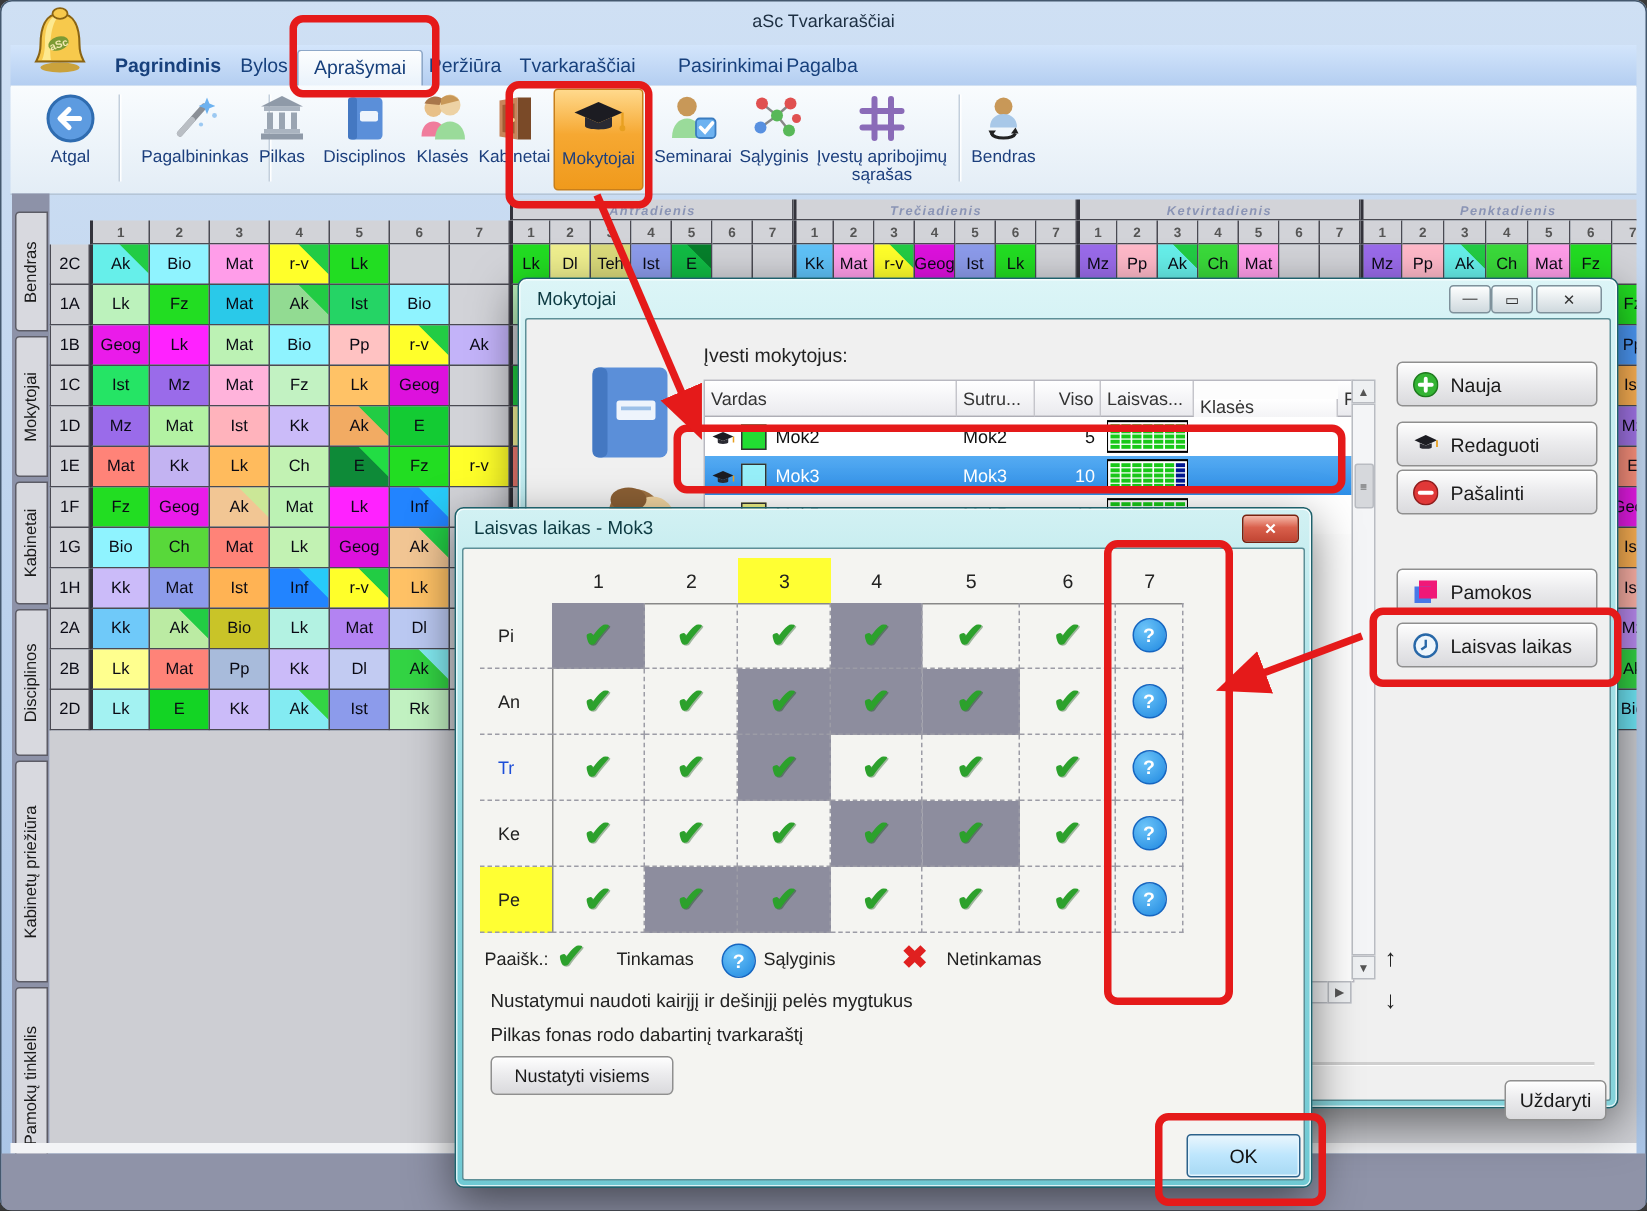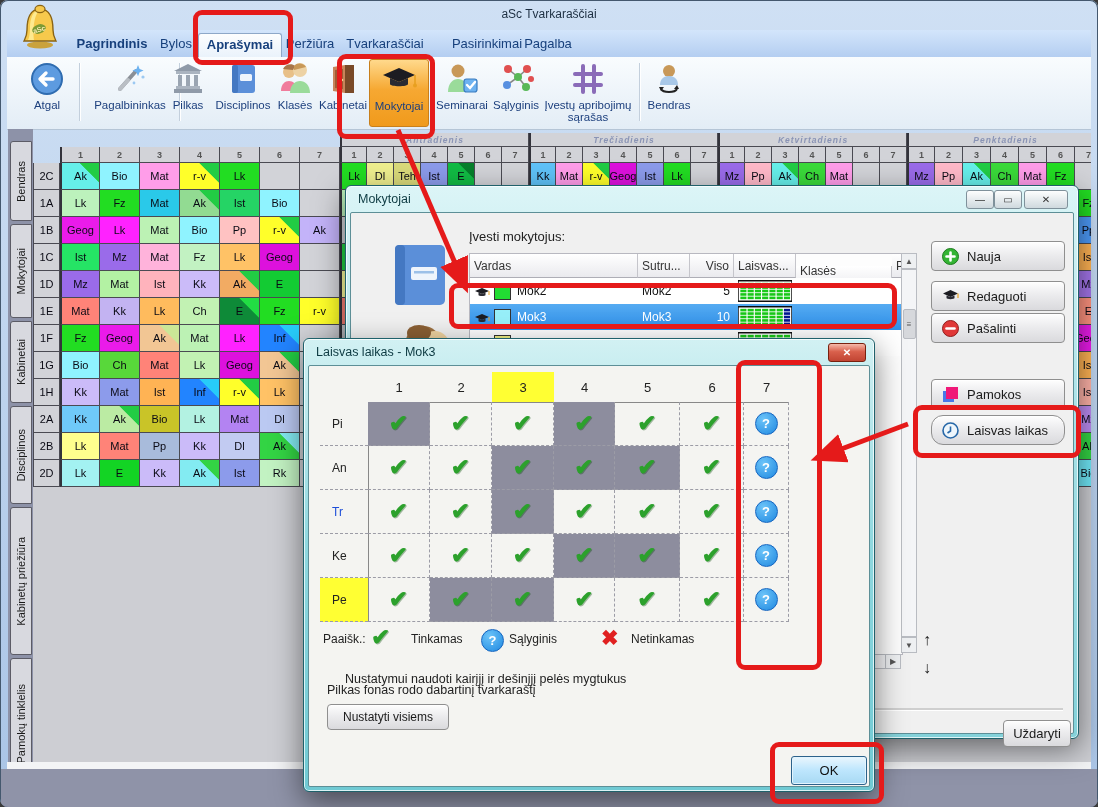--- a/index.html
+++ b/index.html
@@ -90,21 +90,21 @@
       <ellipse cx="20" cy="42" rx="13" ry="3.4" fill="#caa23c"></ellipse>
       <path d="M20 6 C10 6 7 16 7 27 C7 33 5 36 4 38 L36 38 C35 36 33 33 33 27 C33 16 30 6 20 6 Z" fill="#f7c94c" stroke="#8a6414" stroke-width="1.4"></path>
       <path d="M20 7 C13 7 10 15 10 25 C10 31 9 35 8 37 L14 37 C13 30 13 12 20 7 Z" fill="#fde98f"></path>
       <ellipse cx="20" cy="6" rx="5" ry="3.6" fill="#f7c94c" stroke="#8a6414" stroke-width="1.2"></ellipse>
       <ellipse cx="19" cy="26" rx="7" ry="4.6" fill="#7c9a34" transform="rotate(-18 19 26)"></ellipse>
       <text x="19" y="29" font-size="7" font-weight="bold" fill="#f4e9b0" text-anchor="middle" transform="rotate(-18 19 26)">aSc</text>
     </svg>
     <div id="menubar">
         <div class="menuitem bold" style="left: 63px; width: 76px; text-align: center;">Pagrindinis</div>
         <div class="menuitem" style="left: 143px; width: 44px; text-align: center;">Bylos</div>
-        <div class="menuitem seltab" style="left: 191px; width: 74px; text-align: center; font-weight: bold;">Aprašymai</div>
+        <div class="menuitem seltab" style="left: 191px; width: 74px; text-align: center;">Aprašymai</div>
         <div class="menuitem" style="left: 271px; width: 56px; text-align: center;">Peržiūra</div>
         <div class="menuitem" style="left: 333px; width: 82px; text-align: center;">Tvarkaraščiai</div>
         <div class="menuitem" style="left: 437px; width: 78px; text-align: center;">Pasirinkimai</div>
         <div class="menuitem" style="left: 509px; width: 56px; text-align: center;">Pagalba</div>
       </div>
     <div id="ribbon">
         <div class="rsep" style="left: 72px;"></div>
         <div class="rsep" style="left: 172px;"></div>
         <div class="rsep" style="left: 632px;"></div>
         <div class="rbtn" style="left: 14px; width: 52px;">
@@ -940,21 +940,21 @@
           <span>Pašalinti</span>
         </div>
         <div class="gbtn" style="left: 580px; top: 166px; width: 132px; height: 28px;">
           <span class="bic"><svg width="17" height="17" viewBox="0 0 17 17">
               <rect x="4" y="1" width="12" height="12" fill="#f01878"></rect>
               <rect x="1" y="5" width="11" height="11" fill="#4878e8"></rect>
               <rect x="4" y="5" width="9" height="8" fill="#f01878"></rect>
             </svg></span>
           <span>Pamokos</span>
         </div>
-        <div class="gbtn" style="left: 580px; top: 202px; width: 132px; height: 28px; border-radius: 12px;">
+        <div class="gbtn" style="left: 580px; top: 202px; width: 132px; height: 28px;">
           <span class="bic"><svg width="17" height="17" viewBox="0 0 17 17">
               <circle cx="8.5" cy="8.5" r="7.5" fill="#eef6fc" stroke="#2868a8" stroke-width="1.6"></circle>
               <path d="M8.5 4.5 V9 L5.5 11" stroke="#2868a8" stroke-width="1.6" fill="none"></path>
             </svg></span>
           <span>Laisvas laikas</span>
         </div>
       </div>
   </div>
 
   <div class="dlgframe" id="dlgFree" style="left:303px;top:338px;width:570px;height:452px;z-index:20;background:linear-gradient(#d2f1f3,#8fd8df 45%,#6fc9d3);">
@@ -1080,21 +1080,21 @@
             <span class="ck">✔</span>
           </div>
           <div class="ftcell ftdash" style="left: 371px; top: 212px; width: 64px; height: 44px;">
             <span class="ck">✔</span>
           </div>
           <div class="ftcell ftdash" style="left: 435px; top: 212px; width: 45px; height: 44px;">
             <div class="qc">?</div>
           </div>
         </div>
       <div id="freeLegend"></div>
-      <div class="note" style="left:36px;top:294px;margin-top:12px;">Nustatymui naudoti kairįjį ir dešinįjį pelės mygtukus</div>
+      <div class="note" style="left:18px;top:294px;">Nustatymui naudoti kairįjį ir dešinįjį pelės mygtukus</div>
       <div class="note" style="left:18px;top:317px;">Pilkas fonas rodo dabartinį tvarkaraštį</div>
       <div class="gbtn" style="left:18px;top:338px;width:120px;height:24px;justify-content:center;font-size:12px;">
         <span>Nustatyti visiems</span>
       </div>
       <div class="okbtn" style="left:482px;top:390px;width:74px;height:27px;">
         <span>OK</span>
       </div>
     <div class="note" style="left: 14px; top: 266px; font-size: 12px;">Paaišk.:</div>
         <div class="ck" style="position: absolute; left: 62px; top: 258px;">✔</div>
         <div class="note" style="left: 102px; top: 266px; font-size: 12px;">Tinkamas</div>

